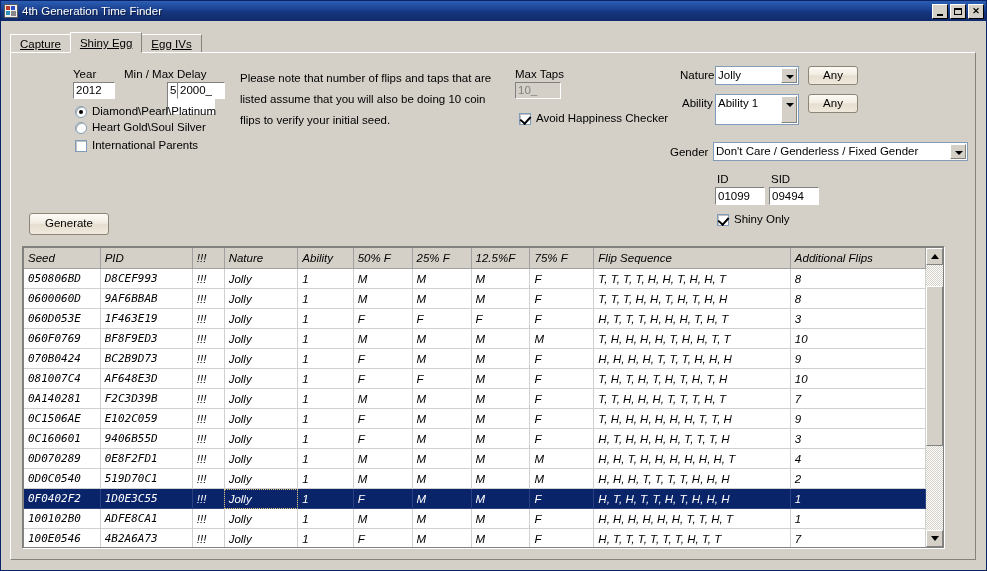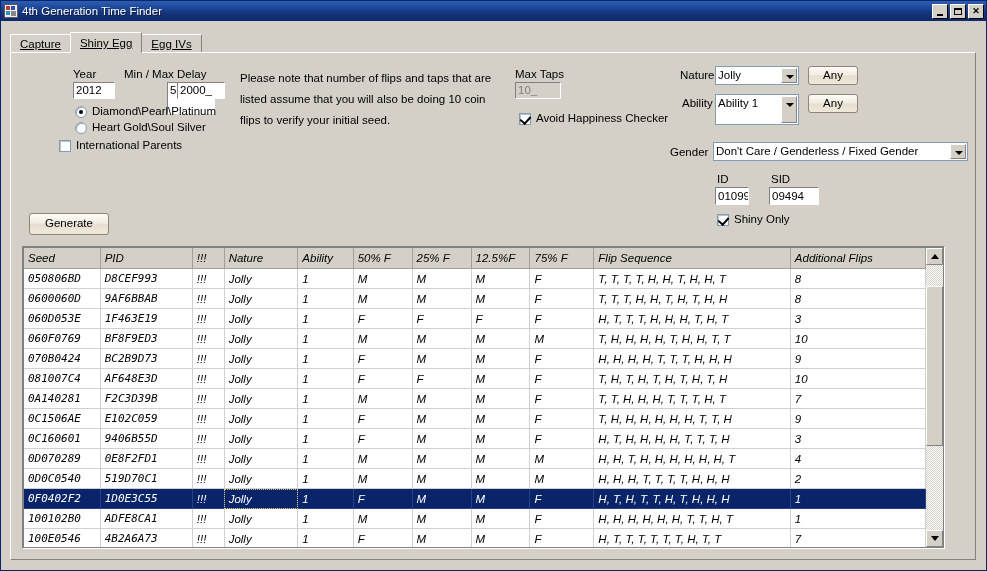--- a/index.html
+++ b/index.html
@@ -250,21 +250,21 @@
     <div class="tbox sunken" style="left:166px;top:29px;width:48px;height:17px;">2000_</div>
 
     <div class="radio" style="left:64px;top:68px;width:200px;height:16px;">
       <span class="mark"></span>
       <span class="txt">Heart Gold\Soul Silver</span>
     </div>
     <div class="radio on" style="left:64px;top:52px;width:200px;height:16px;">
       <span class="mark"></span>
       <span class="txt">Diamond\Pearl\Platinum</span>
     </div>
-    <div class="check" style="left:48px;top:86px;width:200px;height:16px;">
+    <div class="check" style="left:64px;top:86px;width:200px;height:16px;">
       <span class="mark"></span>
       <span class="txt">International Parents</span>
     </div>
 
     <div class="note" style="left:229px;top:15px;width:268px;">Please note that number of flips and taps that are listed assume that you will also be doing 10 coin flips to verify your initial seed.</div>
 
     <div class="lbl" style="left:504px;top:15px;">Max Taps</div>
     <div class="tbox sunken disabled" style="left:504px;top:29px;width:46px;height:17px;">10_</div>
     <div class="check on" style="left:508px;top:59px;width:200px;height:16px;">
       <span class="mark"></span>
@@ -286,21 +286,21 @@
     <div class="btn" style="left:797px;top:41px;width:50px;height:19px;">Any</div>
 
     <div class="lbl" style="left:659px;top:93px;">Gender</div>
     <div class="combo" style="left:702px;top:89px;width:255px;height:19px;">
       <span>Don't Care / Genderless / Fixed Gender</span>
       <span class="arrow"></span>
     </div>
 
     <div class="lbl" style="left:706px;top:120px;">ID</div>
     <div class="lbl" style="left:760px;top:120px;">SID</div>
-    <div class="tbox sunken" style="left:704px;top:134px;width:34px;height:18px;line-height:17px;">01099</div>
+    <div class="tbox sunken" style="left:704px;top:134px;width:50px;height:18px;line-height:17px;">01099</div>
     <div class="tbox sunken" style="left:758px;top:134px;width:50px;height:18px;line-height:17px;">09494</div>
     <div class="check on" style="left:706px;top:160px;width:150px;height:16px;">
       <span class="mark"></span>
       <span class="txt">Shiny Only</span>
     </div>
 
     <div class="btn" style="left:18px;top:160px;width:80px;height:22px;">Generate</div>
 
     <div class="grid">
       <div class="grid-inner">

